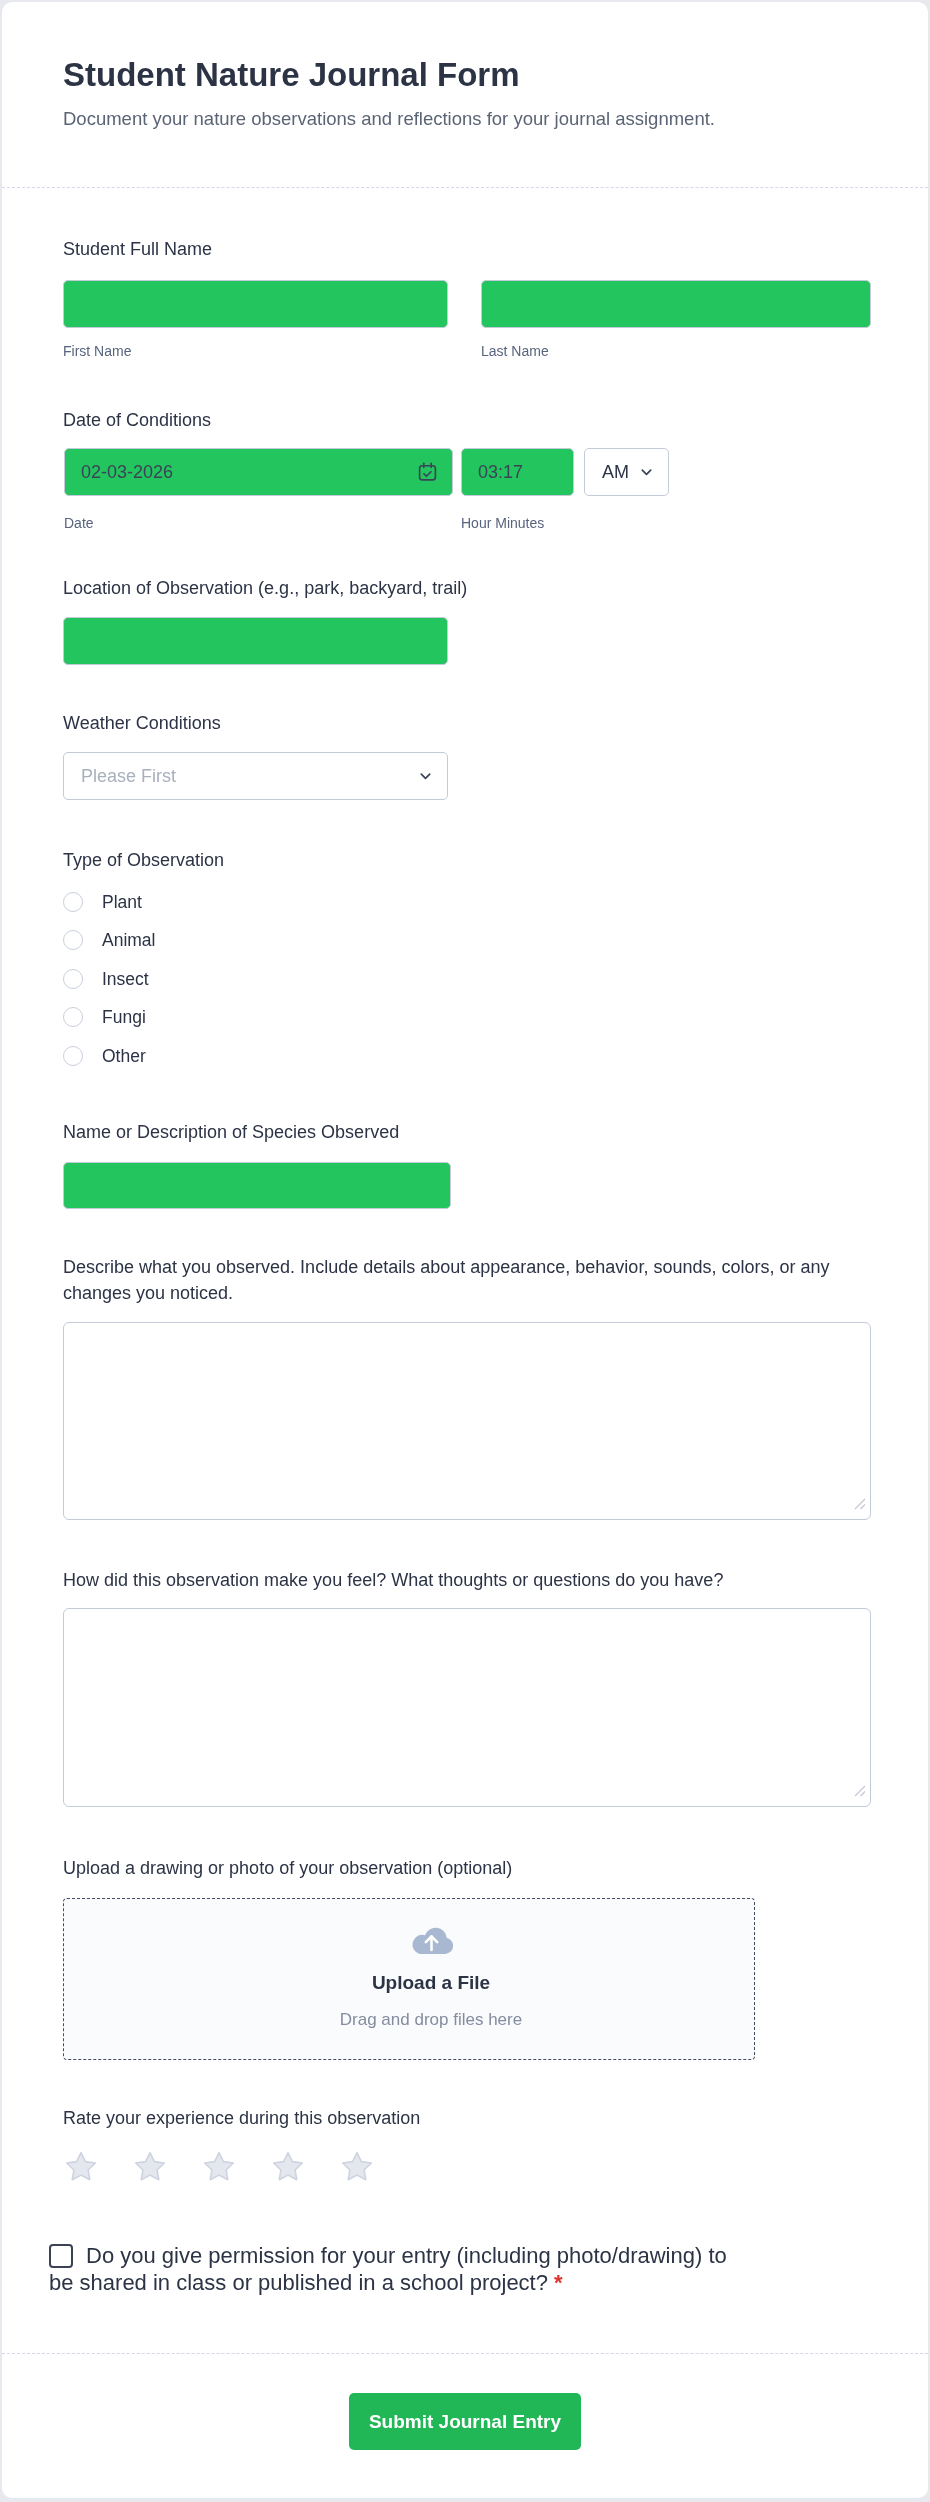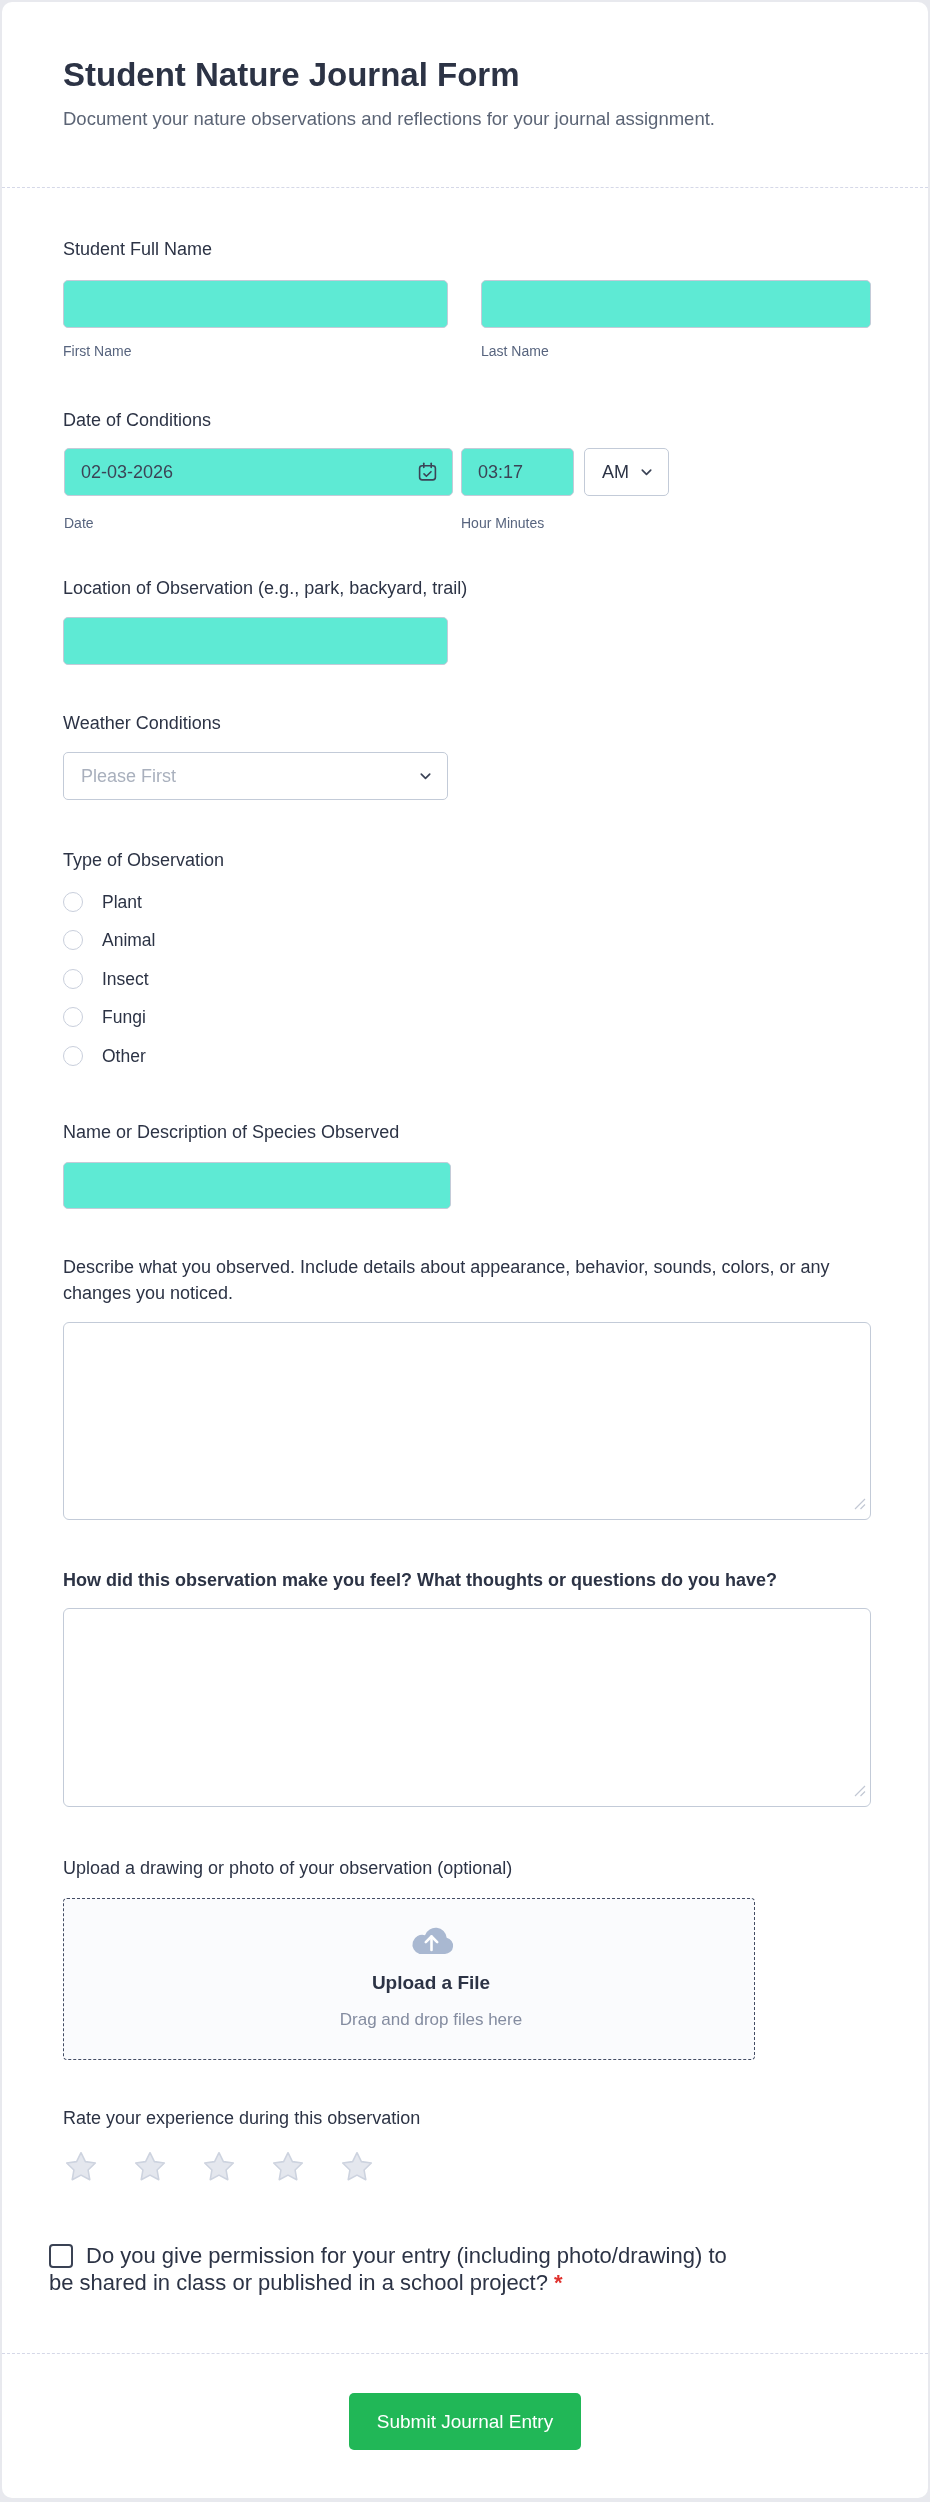--- a/index.html
+++ b/index.html
@@ -19,21 +19,21 @@
   .page-title {
     left:63px; top:55px; font-size:33px; font-weight:bold; color:#2c3345; line-height:40px;
   }
   .page-subtitle {
     left:63px; top:106px; font-size:18.5px; color:#5b6475; line-height:26px;
   }
   .divider { left:2px; width:926px; border-top:1px dashed #d5d8e8; height:0; }
   .field-label { font-size:18px; font-weight:500; color:#2c3345; line-height:24px; }
   .sub-label { font-size:14px; color:#57647e; line-height:18px; }
   .text-input {
-    border:1px solid #c3cbd8; border-radius:5px; background:#5eead4; height:48px;
+    border:1px solid #c3cbd8; border-radius:5px; background:#22c55e; height:48px;
     font-family:inherit; font-size:18px; color:#3c4356; padding:0 16px; outline:none; width:100%;
   }
   .input-wrap { height:48px; }
   .icon-right { position:absolute; top:50%; transform:translateY(-50%); display:flex; }
   .selectbox {
     border:1px solid #c3cbd8; border-radius:5px; background:#fff; height:48px;
     display:flex; align-items:center; padding:0 14px 0 17px; cursor:pointer;
   }
   .placeholder-text { font-size:18px; color:#a9b0bd; flex:1; }
   .select-value { font-size:18px; color:#2c3345; flex:1; }
@@ -59,21 +59,21 @@
     left:49px; top:2242px; width:700px; font-size:22px; line-height:27px; color:#2c3345; cursor:pointer;
   }
   .checkbox-box {
     display:inline-block; width:24px; height:24px; border:2px solid #3a4254; border-radius:4px;
     background:#fff; vertical-align:-5px; margin-right:13px;
   }
   .required-star { color:#e0312d; font-weight:bold; }
   .submit-btn {
     left:50%; transform:translateX(-50%); top:2393px; width:232px; height:57px;
     border:none; border-radius:5px; color:#ffffff; font-family:inherit;
-    font-size:19px; font-weight:400; cursor:pointer;
+    font-size:19px; font-weight:700; cursor:pointer;
   }
 </style>
 </head>
 <body>
 
 <div class="card"></div>
 
 <h1 class="abs page-title">Student Nature Journal Form</h1>
 <p class="abs page-subtitle">Document your nature observations and reflections for your journal assignment.</p>
 <div class="abs divider" style="top:187px;"></div>
@@ -159,21 +159,21 @@
 <div class="abs field-label" style="left:63px; top:1255px; width:785px; line-height:25.5px;">Describe what you observed. Include details about appearance, behavior, sounds, colors, or any changes you noticed.</div>
 <div class="abs" style="left:63px; top:1322px; width:808px; height:198px;">
   <textarea class="textarea" style="height: 198px;"></textarea>
   <span class="resize-handle">
     <svg width="12" height="12" viewBox="0 0 12 12">
         <path d="M1 11L11 1M6.5 11L11 6.5" stroke="#c2c8d4" stroke-width="1.2"></path>
       </svg>
   </span>
 </div>
 
-<div class="abs field-label" style="left:63px; top:1568px;font-weight:bold;">How did this observation make you feel? What thoughts or questions do you have?</div>
+<div class="abs field-label" style="left:63px; top:1568px;">How did this observation make you feel? What thoughts or questions do you have?</div>
 <div class="abs" style="left:63px; top:1608px; width:808px; height:199px;">
   <textarea class="textarea" style="height: 199px;"></textarea>
   <span class="resize-handle">
     <svg width="12" height="12" viewBox="0 0 12 12">
         <path d="M1 11L11 1M6.5 11L11 6.5" stroke="#c2c8d4" stroke-width="1.2"></path>
       </svg>
   </span>
 </div>
 
 <div class="abs field-label" style="left:63px; top:1856px;">Upload a drawing or photo of your observation (optional)</div>

